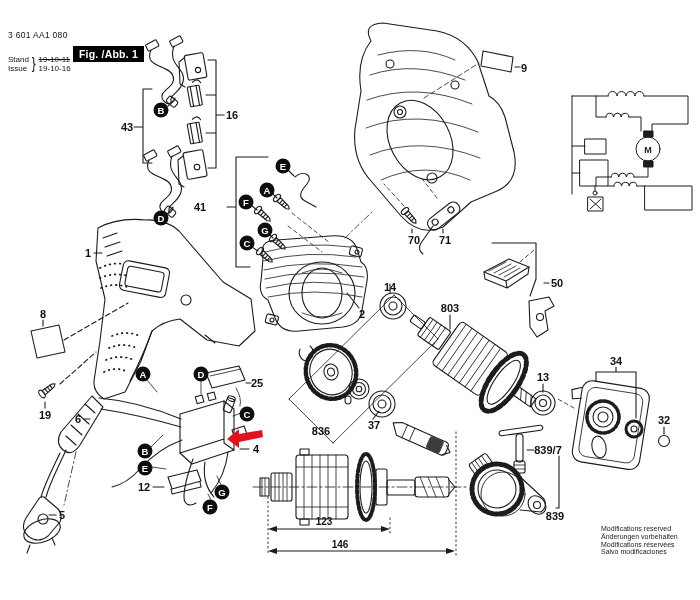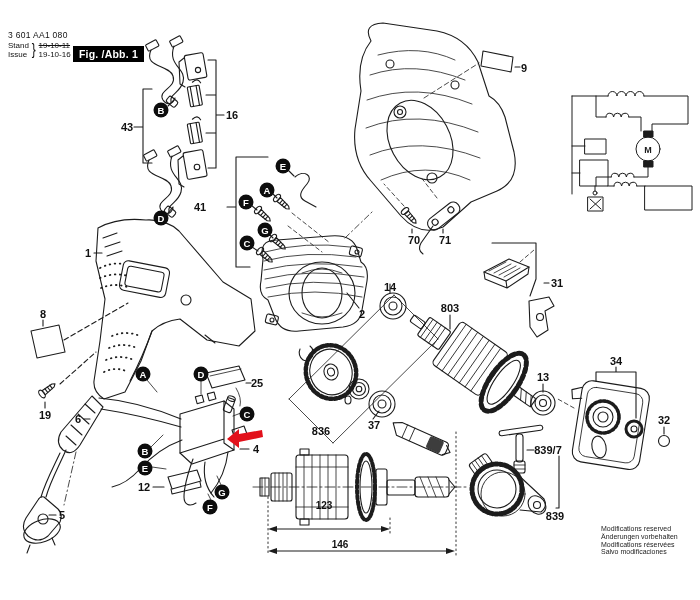--- a/index.html
+++ b/index.html
@@ -8,21 +8,21 @@
   svg.art{position:absolute;left:0;top:0;z-index:1;}
   .overlay{position:absolute;left:0;top:0;width:700px;height:600px;z-index:2;}
   .part-label{position:absolute;transform:translate(-50%,-50%);font-weight:bold;
               font-size:11px;color:#111;white-space:nowrap;}
   .dim-label{position:absolute;transform:translate(-50%,-50%);font-weight:bold;
              font-size:10px;color:#111;white-space:nowrap;}
   .callout{position:absolute;transform:translate(-50%,-50%);width:15px;height:15px;
            border-radius:50%;background:#0d0d0d;color:#fff;font-weight:bold;font-size:9.5px;
            display:flex;align-items:center;justify-content:center;line-height:1;}
   .header{position:absolute;left:8px;top:30px;z-index:3;font-size:8.5px;color:#111;}
-  .part-no{margin-bottom:0;letter-spacing:0.3px;}
+  .part-no{margin-bottom:14px;letter-spacing:0.3px;}
   .date-block{display:flex;align-items:center;gap:2px;font-size:8px;}
   .date-labels,.date-values{display:flex;flex-direction:column;line-height:9px;}
   .brace{font-size:17px;transform:scaleX(0.7);font-weight:400;}
   .struck{text-decoration:line-through;}
   .fig-badge{position:absolute;left:73px;top:46px;z-index:3;background:#000;color:#fff;
              font-weight:bold;font-size:10.5px;padding:2px 6px;letter-spacing:0.2px;}
   .footer{position:absolute;left:601px;top:525px;z-index:3;font-size:7px;line-height:7.8px;color:#222;}
 </style>
 </head>
 <body>
@@ -381,21 +381,21 @@
       <span class="part-label" style="left: 62px; top: 515px;">5</span>
       <span class="part-label" style="left: 78px; top: 419px;">6</span>
       <span class="part-label" style="left: 43px; top: 314px;">8</span>
       <span class="part-label" style="left: 524px; top: 68px;">9</span>
       <span class="part-label" style="left: 144px; top: 487px;">12</span>
       <span class="part-label" style="left: 543px; top: 377px;">13</span>
       <span class="part-label" style="left: 390px; top: 287px;">14</span>
       <span class="part-label" style="left: 232px; top: 115px;">16</span>
       <span class="part-label" style="left: 45px; top: 415px;">19</span>
       <span class="part-label" style="left: 257px; top: 383px;">25</span>
-      <span class="part-label" style="left: 557px; top: 283px;">31</span>
+      <span class="part-label" style="left: 557px; top: 283px;">50</span>
       <span class="part-label" style="left: 664px; top: 420px;">32</span>
       <span class="part-label" style="left: 616px; top: 361px;">34</span>
       <span class="part-label" style="left: 200px; top: 207px;">41</span>
       <span class="part-label" style="left: 127px; top: 127px;">43</span>
       <span class="part-label" style="left: 374px; top: 425px;">37</span>
       <span class="part-label" style="left: 414px; top: 240px;">70</span>
       <span class="part-label" style="left: 445px; top: 240px;">71</span>
       <span class="part-label" style="left: 450px; top: 308px;">803</span>
       <span class="part-label" style="left: 321px; top: 431px;">836</span>
       <span class="part-label" style="left: 555px; top: 516px; text-align: center;">839</span>
@@ -407,21 +407,21 @@
       <span class="callout" style="left: 246px; top: 202px;">F</span>
       <span class="callout" style="left: 265px; top: 230px;">G</span>
       <span class="callout" style="left: 247px; top: 243px;">C</span>
       <span class="callout" style="left: 143px; top: 374px;">A</span>
       <span class="callout" style="left: 201px; top: 374px;">D</span>
       <span class="callout" style="left: 247px; top: 414px;">C</span>
       <span class="callout" style="left: 145px; top: 451px;">B</span>
       <span class="callout" style="left: 145px; top: 468px;">E</span>
       <span class="callout" style="left: 222px; top: 492px;">G</span>
       <span class="callout" style="left: 210px; top: 507px;">F</span>
-      <span class="dim-label" style="left: 324px; top: 505px;">123</span>
+      <span class="dim-label" style="left: 324px; top: 521px;">123</span>
       <span class="dim-label" style="left: 340px; top: 544px;">146</span>
     </div>
 
 <div class="header">
   <div class="part-no">3 601 AA1 080</div>
   <div class="date-block">
     <div class="date-labels">
       <span>Stand</span>
       <span>Issue</span>
     </div>

